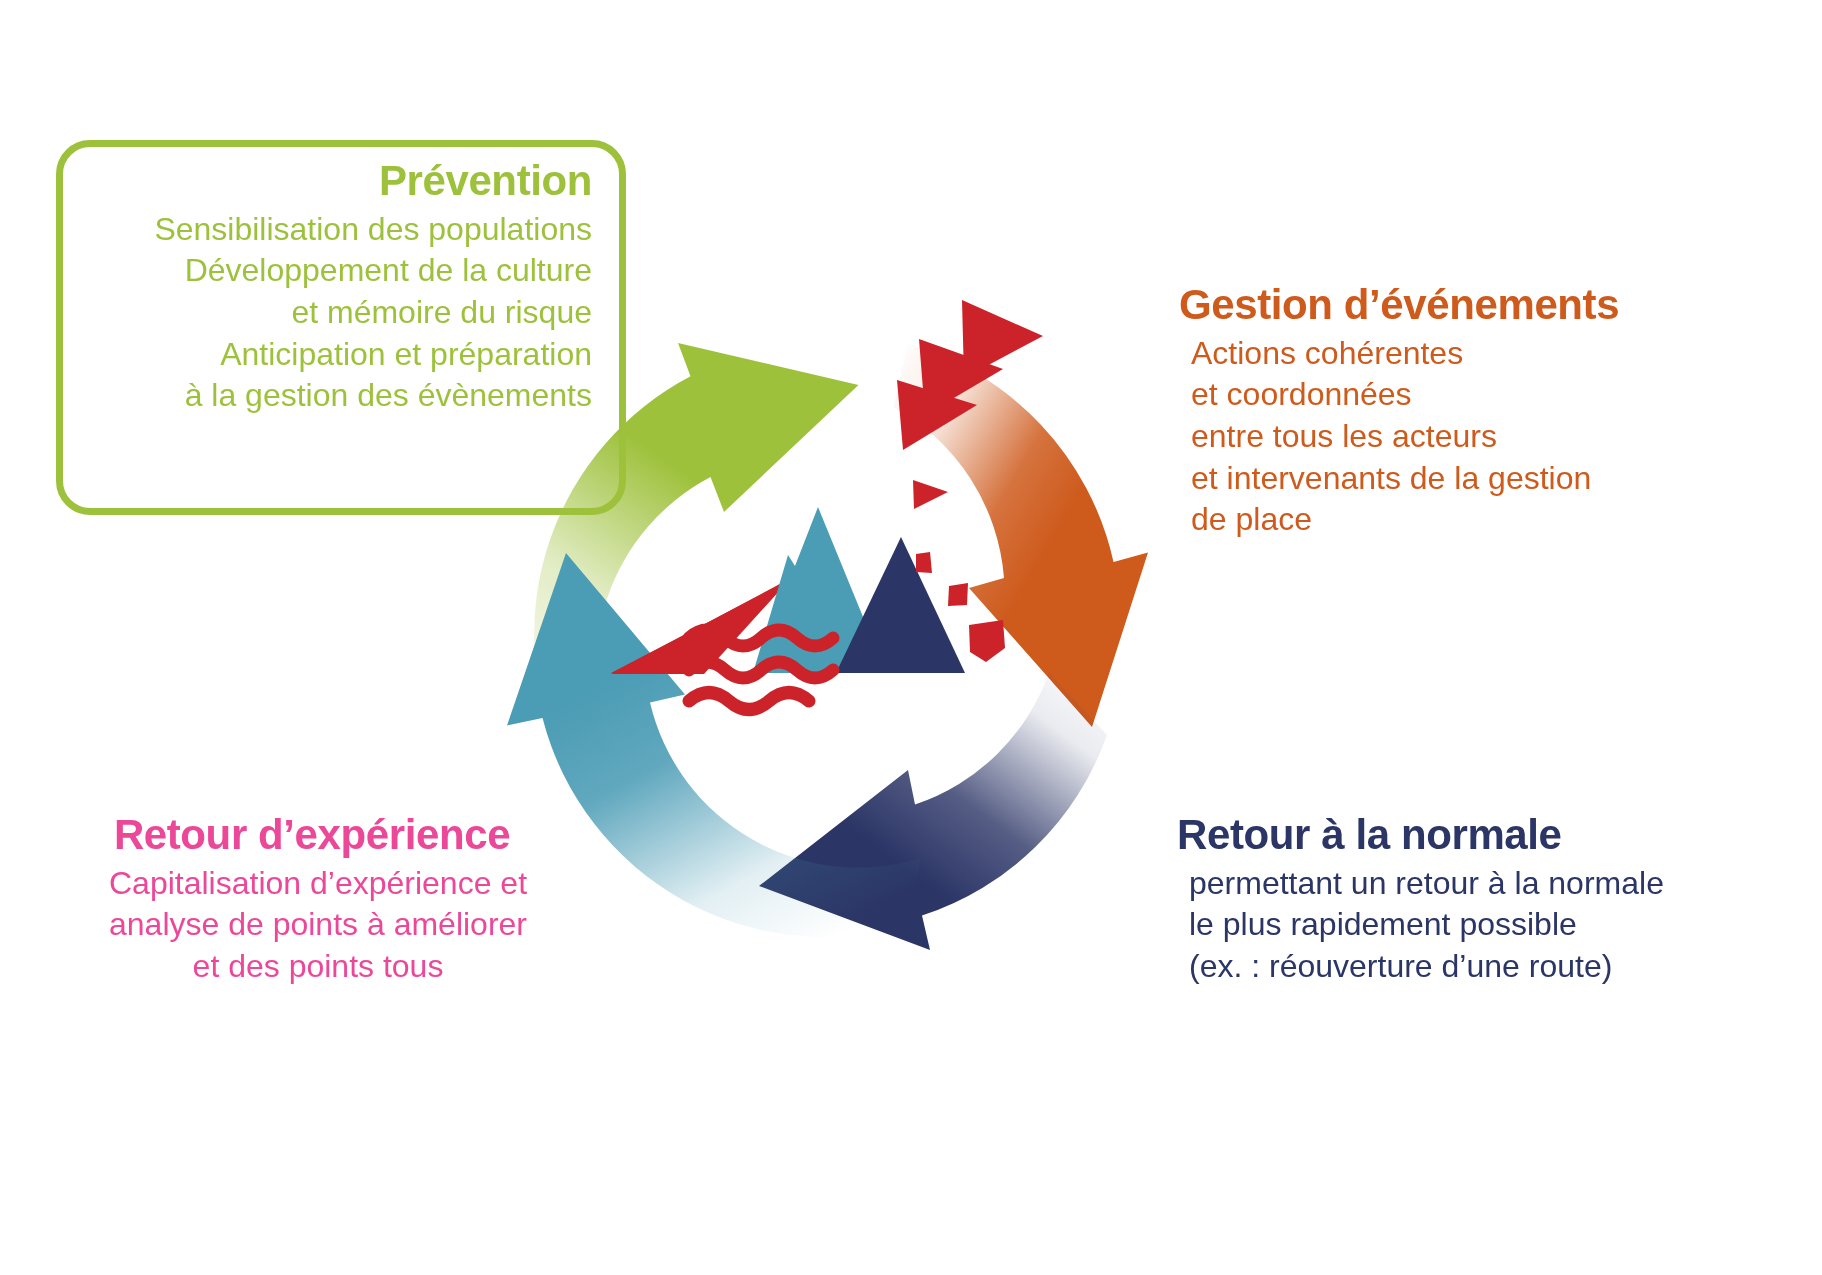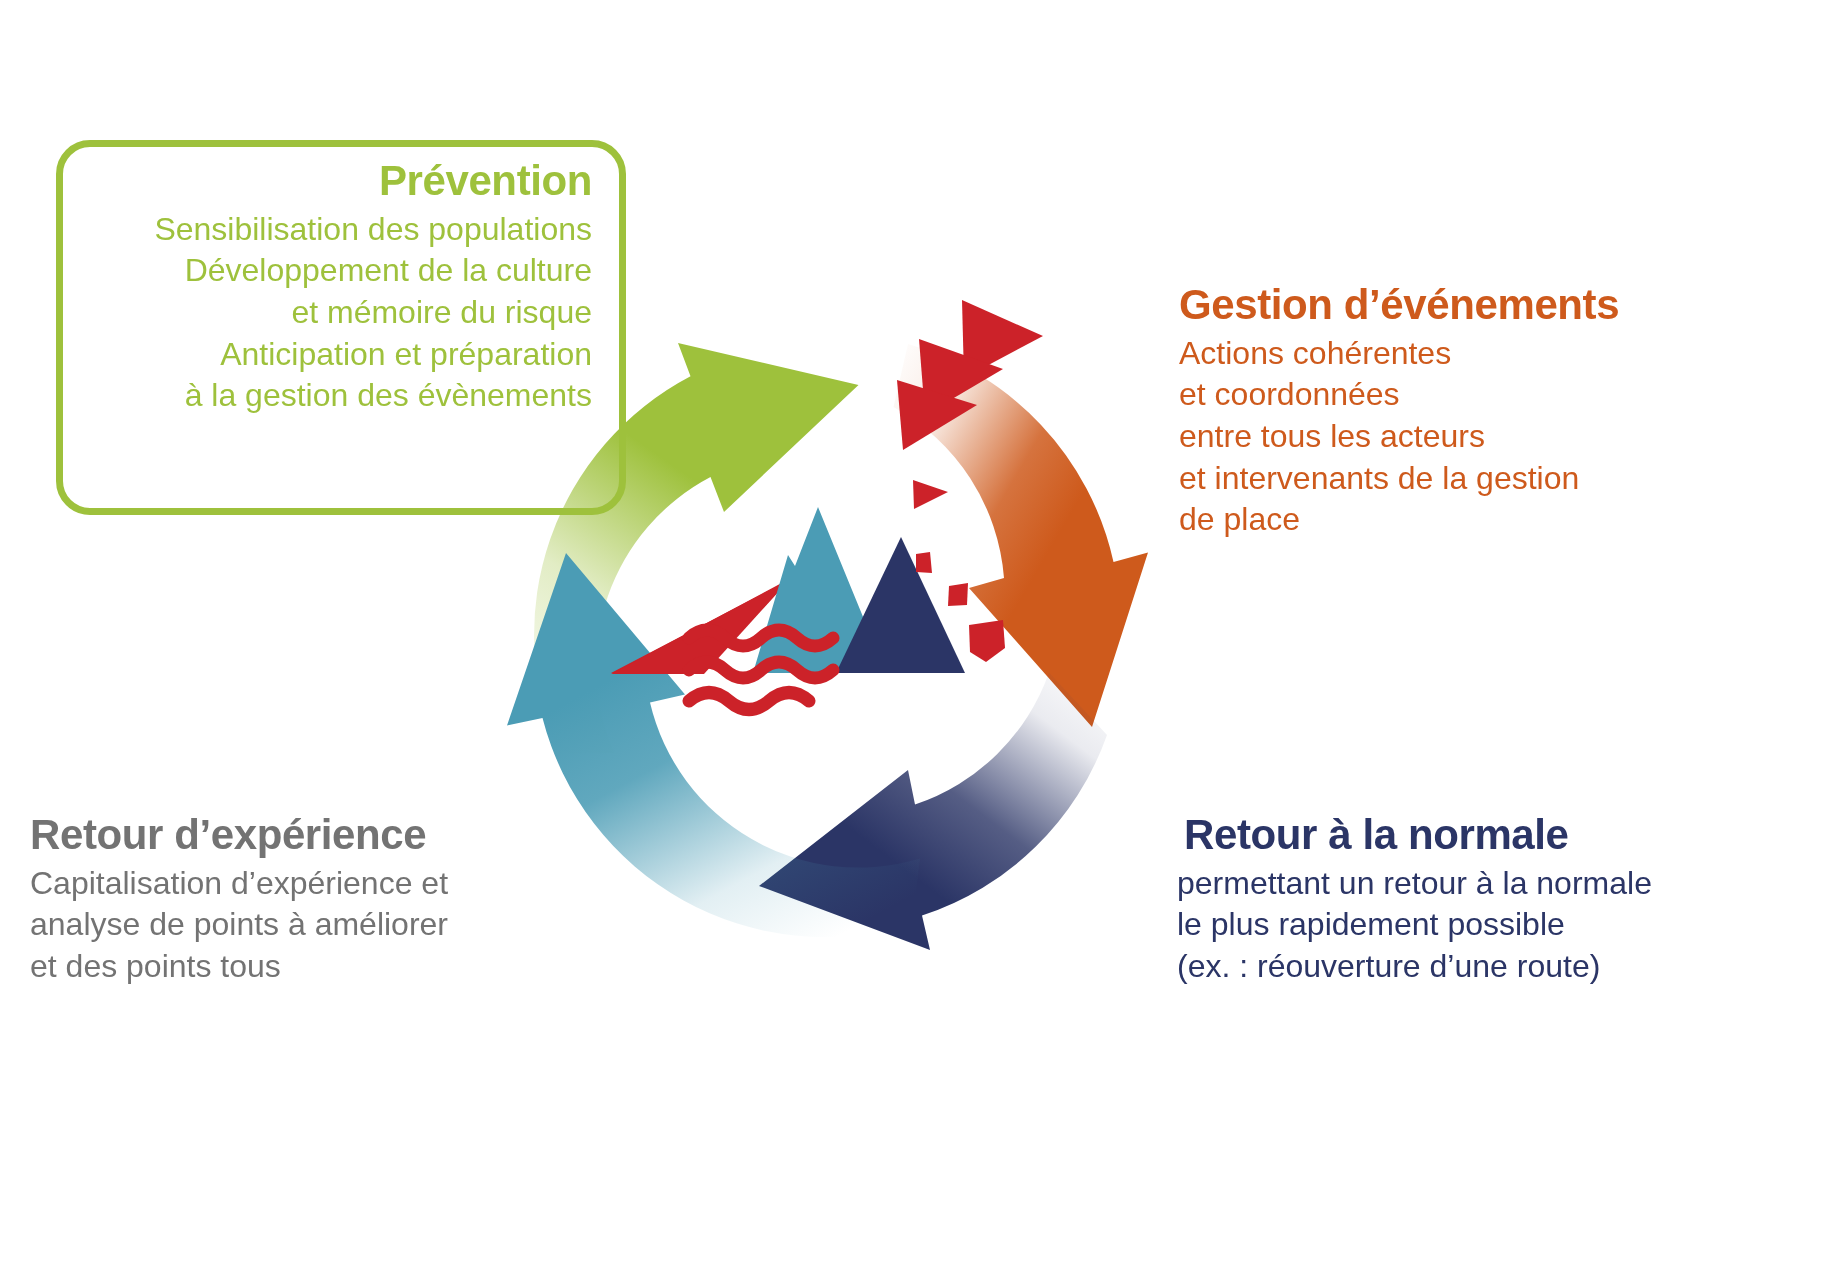--- a/index.html
+++ b/index.html
@@ -49,20 +49,21 @@
   }
   .block .title {
     font-weight: 800;
     letter-spacing: -0.4px;
     line-height: 1.02;
     margin-bottom: 6px;
   }
   .block .body-line {
     line-height: 1.30;
     white-space: nowrap;
+    padding-left: 12px;
   }
 
   
   #prevention-text {
     left: 56px;
     top: 160px;
     width: 570px;
     text-align: right;
     padding-right: 34px;
     box-sizing: border-box;
@@ -96,30 +97,30 @@
   #gestion-text .body-line { font-size: 32px; }
 
   
   #normale-text {
     left: 1177px;
     top: 814px;
     width: 640px;
     text-align: left;
     color: #2b3566;
   }
-  #normale-text .title { font-size: 42px; margin-left: 7px; }
+  #normale-text .title { font-size: 42px; }
   #normale-text .body-line { font-size: 32px; }
 
   
   #rex-text {
-    left: 30px;
+    left: 14px;
     top: 814px;
     width: 596px;
-    text-align: left;
-    color: #737373;
+    text-align: center;
+    color: #ec4899;
   }
   #rex-text .title { font-size: 42px; }
   #rex-text .body-line { font-size: 32px; }
 
 </style>
 </head>
 <body>
 
 <div id="stage">
 

